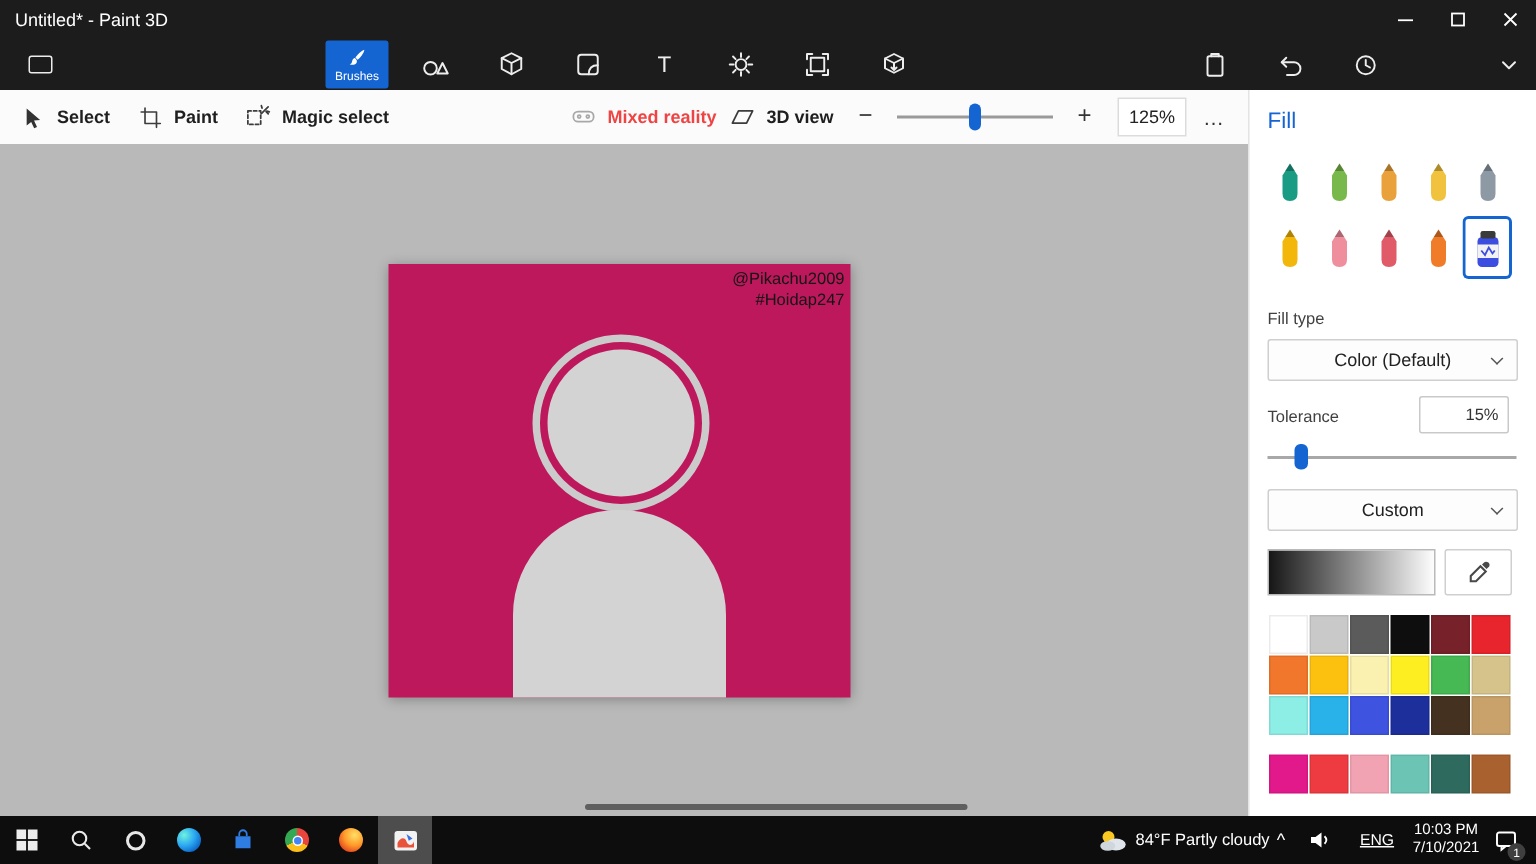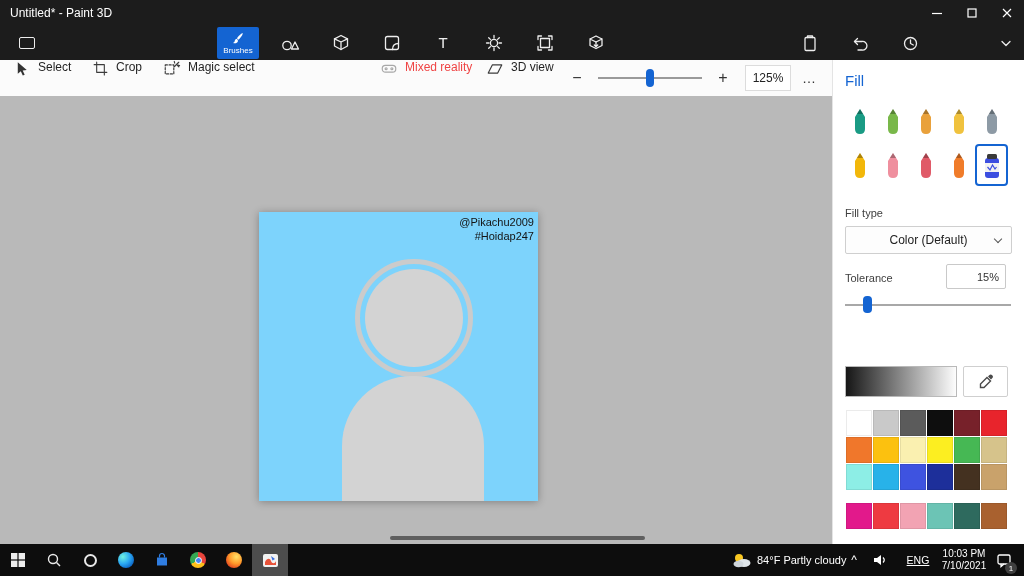--- a/index.html
+++ b/index.html
@@ -26,41 +26,41 @@
              display:flex; align-items:center; justify-content:center; }
   .mb-icon svg, .tb-item svg { display:block; }
   .mb-icon svg { stroke:#ededed; stroke-width:1.3; fill:none; stroke-linecap:round; stroke-linejoin:round; }
   .brushes-btn { position:absolute; left:217px; top:1px; width:42px; height:32px;
                  background:var(--accent,#1464d2); border-radius:2px;
                  display:flex; flex-direction:column; align-items:center; justify-content:center; gap:1px; }
   .brushes-btn .lbl { font-size:8px; color:#ffffff; }
 
   
   .toolbar { position:absolute; left:0; top:60px; width:832px; height:36px; background:#fbfbfb; }
-  .tb-item { position:absolute; top:0; height:36px; display:flex; align-items:flex-start; gap:7px;
-             font-size:12px; color:#1f1f1f; }
+  .tb-item { position:absolute; top:0; height:36px; display:flex; align-items:center; gap:7px;
+             font-size:12px; color:#1f1f1f;font-weight:bold; }
   .tb-item svg { stroke:#3c3c3c; stroke-width:1.3; fill:none; stroke-linecap:round; stroke-linejoin:round; }
   .tb-item.disabled { color:#ef4444; }
   .tb-item.disabled svg { stroke:#a8a8a8; }
   .zoom-btn { position:absolute; top:7px; width:22px; height:22px; display:flex; align-items:center;
               justify-content:center; font-size:16px; color:#333; }
   .zoom-track { position:absolute; left:598px; top:17px; width:104px; height:2px; background:#9a9a9a; }
   .zoom-handle { position:absolute; left:646px; top:9px; width:8px; height:18px; border-radius:4px;
                  background:var(--accent,#1464d2); }
   .zoom-box { position:absolute; left:745px; top:5px; width:46px; height:26px; background:#ffffff;
               border:1px solid #dcdcdc; display:flex; align-items:center; justify-content:center;
               font-size:12px; color:#222; }
   .more-btn { position:absolute; left:797px; top:5px; width:24px; height:26px; display:flex;
               align-items:center; justify-content:center; font-size:14px; color:#333; }
 
   
   .canvas-area { position:absolute; left:0; top:96px; width:832px; height:448px;
                  background:var(--canvas-bg,#b9b9b9); }
-  .canvas { position:absolute; left:259px; top:80px; width:279px; height:289px; background:#7dd3fc;
-            box-shadow:0 1px 8px rgba(0,0,0,0.30); overflow:hidden;margin-top:36px; }
+  .canvas { position:absolute; left:259px; top:80px; width:308px; height:289px; background:#be185d;
+            box-shadow:0 1px 8px rgba(0,0,0,0.30); overflow:hidden; }
   .avatar-ring { position:absolute; left:96px; top:47px; width:118px; height:118px;
                  border:5px solid #cbcbcb; border-radius:50%; }
   .avatar-head { position:absolute; left:106px; top:57px; width:98px; height:98px;
                  background:#d3d3d3; border-radius:50%; }
   .avatar-body { position:absolute; left:83px; top:164px; width:142px; height:130px;
                  background:#d3d3d3; border-radius:70px 70px 0 0; }
   .watermark { position:absolute; right:4px; top:3px; text-align:right; font-size:11px;
                line-height:14px; color:#141414; }
   .hscrollbar { position:absolute; left:390px; top:440px; width:255px; height:4px;
                 border-radius:2px; background:#5f5f5f; }
@@ -231,21 +231,21 @@
     <div class="tb-item" style="left:14px">
       <svg width="17" height="17" viewBox="0 0 18 18">
         <path d="M4 2.5 L13.5 10.5 L9.2 11 L11.3 15.5 L9.3 16.4 L7.2 12 L4 14.5 Z" fill="#333" stroke="none"></path>
       </svg>
       <span>Select</span>
     </div>
     <div class="tb-item" style="left:92px">
       <svg width="17" height="17" viewBox="0 0 20 20">
         <path d="M5.5 2.5 V14.5 H17.5 M2.5 5.5 H14.5 V17.5"></path>
       </svg>
-      <span>Crop</span>
+      <span>Paint</span>
     </div>
     <div class="tb-item" style="left:163px">
       <svg width="18" height="18" viewBox="0 0 20 20">
         <rect x="2.5" y="5.5" width="9.5" height="10" stroke-dasharray="2.4 1.8"></rect>
         <path d="M12.5 7.5 L17.5 2.5 M16 6 l1.6 1.6 M12.5 1.6 l.5 1.8 M18.4 6.2 l-1.8 -.5"></path>
       </svg>
       <span>Magic select</span>
     </div>
     <div class="tb-item disabled" style="left:380px">
       <svg width="18" height="18" viewBox="0 0 20 20">
@@ -363,20 +363,24 @@
     <div class="dropdown" style="top:166px">
       <span>Color (Default)</span>
       <span class="chev"></span>
     </div>
 
     <div class="section-label" style="top:212px">Tolerance</div>
     <input class="tol-input" type="text" value="15%" style="">
     <div class="tol-track"></div>
     <div class="tol-handle"></div>
 
+    <div class="dropdown" style="top:266px">
+      <span>Custom</span>
+      <span class="chev"></span>
+    </div>
 
     <div class="gradient-box"></div>
     <div class="eyedropper-btn">
       <svg width="18" height="18" viewBox="0 0 18 18">
         <path d="M12.2 2.2 a2.2 2.2 0 0 1 3.6 2.4 l-1.8 1.8 -3 -3 Z" fill="#4a4a4a"></path>
         <path d="M10 4.5 L3.5 11 V14.5 H7 L13.5 8 Z" fill="none" stroke="#4a4a4a" stroke-width="1.4"></path>
       </svg>
     </div>
 
     <div class="swatch-grid" style="top:350px">

